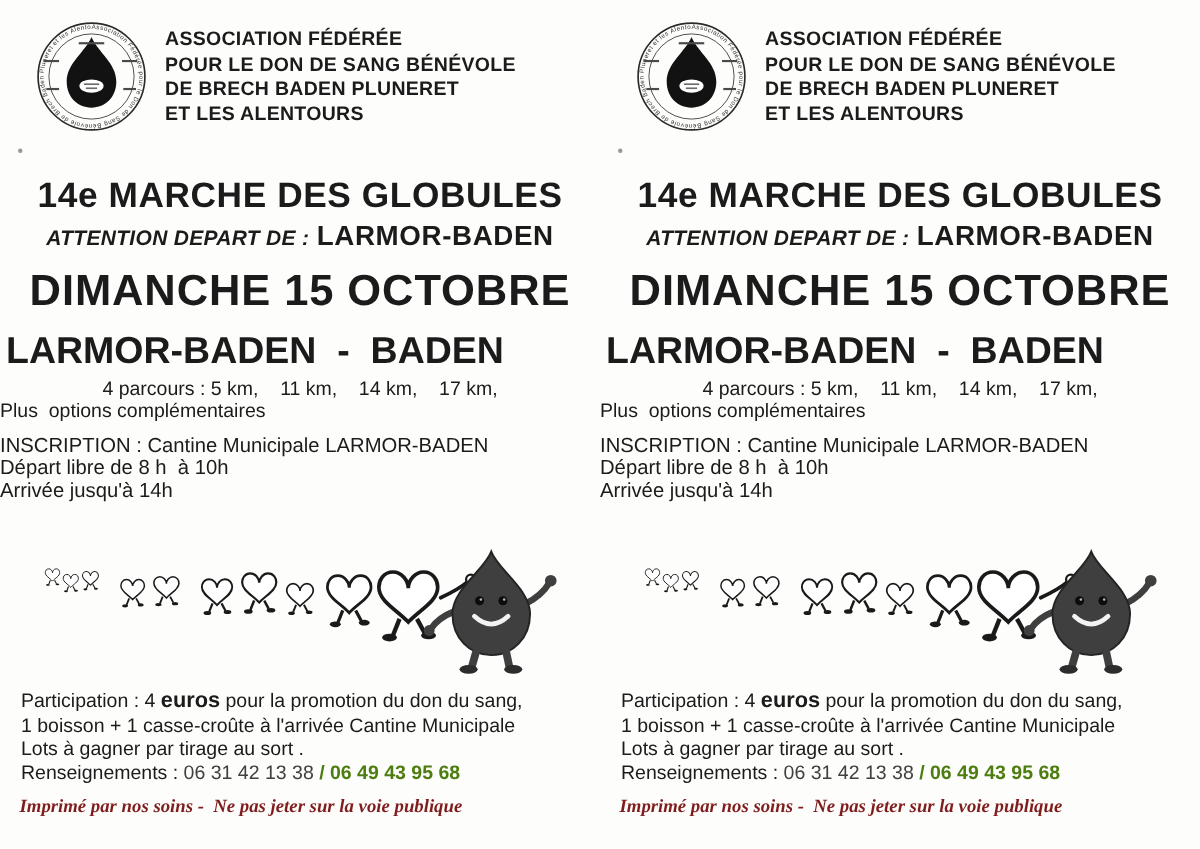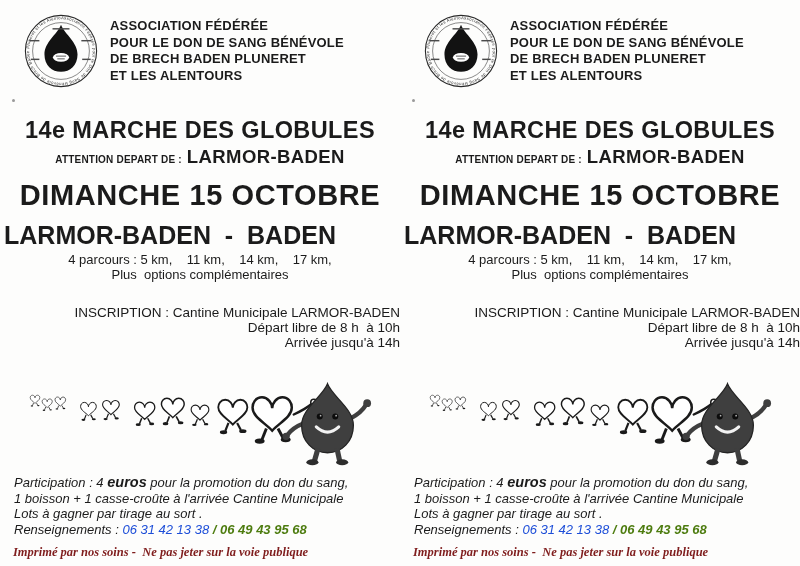--- a/index.html
+++ b/index.html
@@ -14,38 +14,38 @@
   .assoc-header{display:flex;align-items:flex-start;padding-top:12px;}
   .logo-wrap{flex:0 0 auto;margin-left:18px;width:88px;}
   .logo-wrap svg{width:86px;height:78px;display:block;}
   .assoc-lines{width:262px;margin-left:4px;padding-top:6px;text-align:left;
     font-weight:700;font-size:13px;line-height:16.5px;letter-spacing:.2px;}
 
   
   .event-title{margin-top:28px;text-align:center;font-weight:700;font-size:23.5px;
     letter-spacing:.4px;line-height:25px;}
   .attention{margin-top:3px;text-align:center;line-height:21px;}
-  .attention .lbl{font-weight:700;font-size:10px;letter-spacing:.2px;margin-right:5px;}
+  .attention .lbl{font-weight:700;font-size:14px;letter-spacing:.2px;margin-right:5px;font-style:italic;}
   .attention .val{font-weight:700;font-size:18.5px;letter-spacing:.4px;}
   .event-date{margin-top:12px;text-align:center;font-weight:700;font-size:29px;
     letter-spacing:.6px;line-height:27px;}
   .route-title{margin-top:13px;text-align:center;font-weight:700;font-size:25px;
     line-height:26px;transform:translateX(-30px);}
   .parcours{margin-top:4px;text-align:center;font-size:13px;line-height:15px;}
-  .options{text-align:center;font-size:13px;line-height:15px;}
-  .inscr-block{margin-top:23px;text-align:right;font-size:13.5px;line-height:15px;}
+  .options{text-align:left;font-size:13px;line-height:15px;}
+  .inscr-block{margin-top:8px;text-align:left;font-size:13.5px;line-height:15px;}
 
   
   .illus{margin:27px 0 0 4px;}
   .illus svg{width:392px;height:90px;display:block;}
 
   
-  .participation{margin:8px 0 0 14px;font-size:13px;line-height:15.5px;font-style:italic;}
+  .participation{margin:8px 0 0 14px;font-size:13px;line-height:15.5px;}
   .participation b{font-size:14.5px;}
-  .phone-light{color:#1d4ed8;}
+  .phone-light{color:#404040;}
   .phone-bold{font-weight:700;color:#4d7c0f;}
   .footnote{margin:8px 0 0 13px;font-family:"Liberation Serif", serif;
     font-style:italic;font-weight:700;font-size:12.5px;color:#7f1d1d;}
   .speck{position:absolute;left:12px;top:99px;width:3px;height:3px;background:#9a9a9a;border-radius:50%;}
 </style>
 </head>
 <body>
 
 <div class="page">
 

